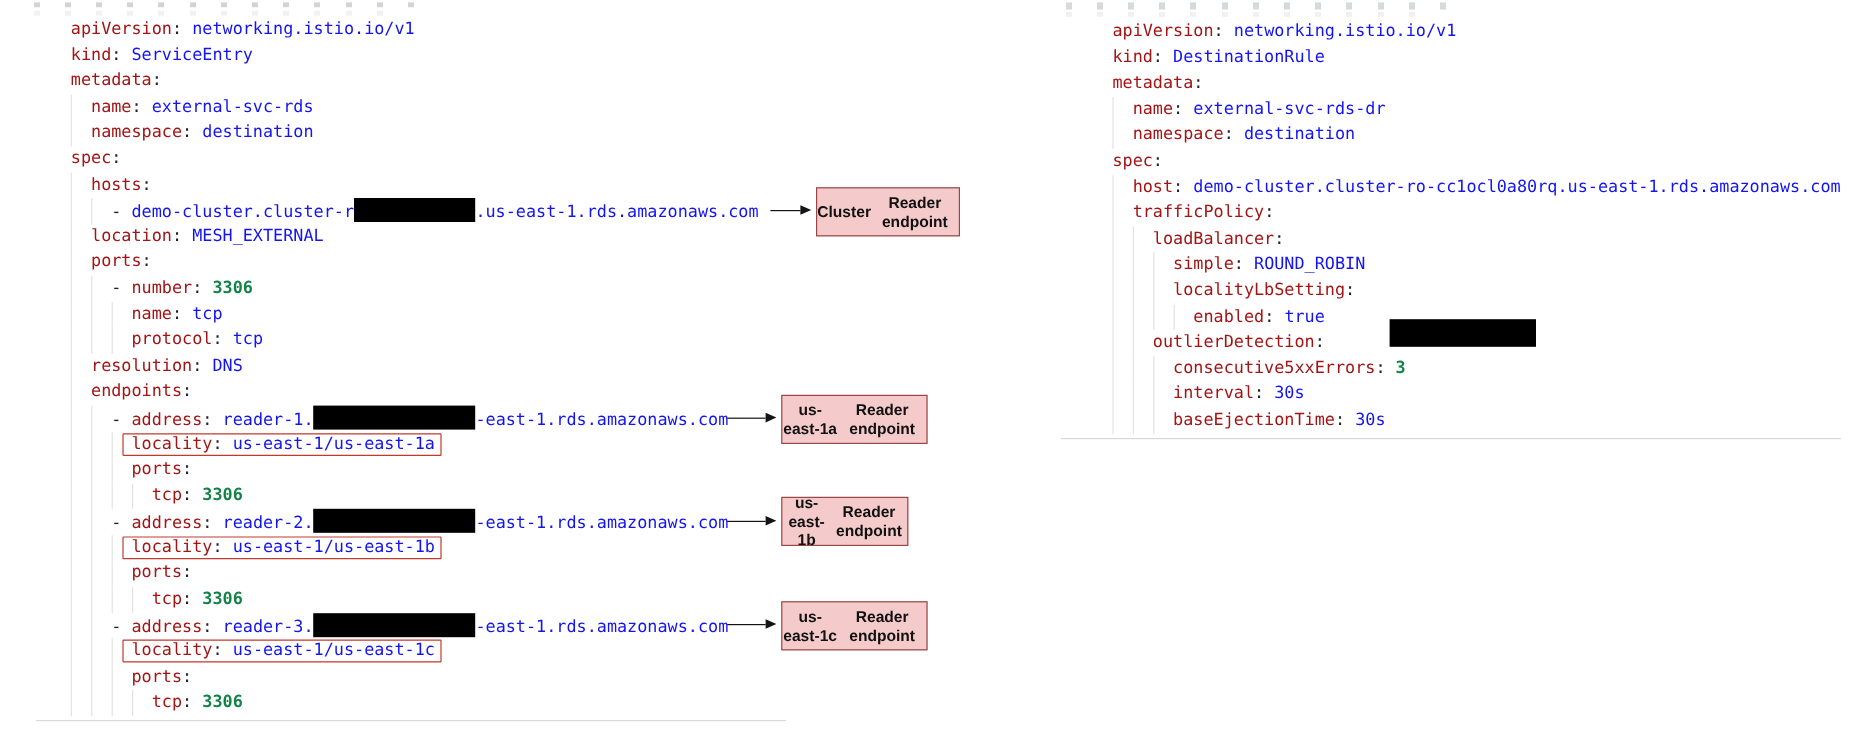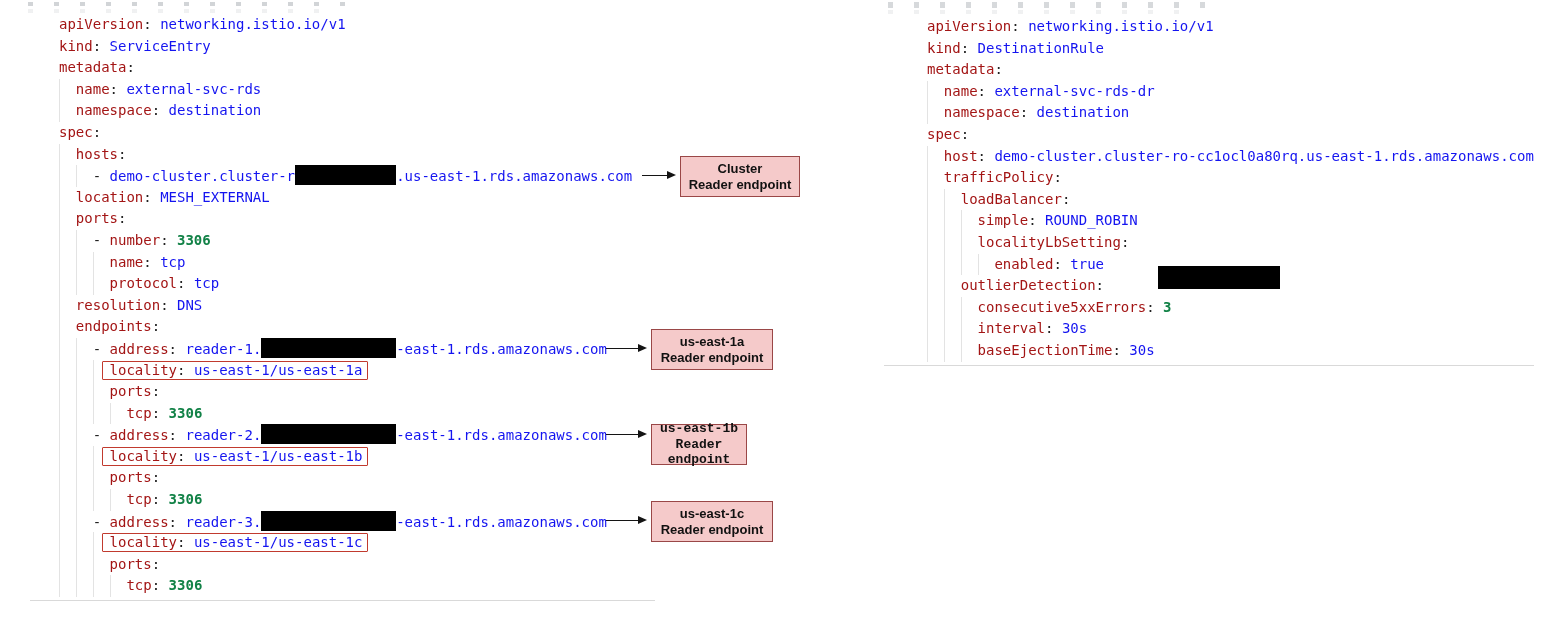--- a/index.html
+++ b/index.html
@@ -11,21 +11,21 @@
   .line{position:relative;height:21.6px;}
   .guide{position:absolute;top:0;bottom:0;width:1px;background:var(--guide);}
   .c-k{color:var(--key);}
   .c-v{color:var(--value);}
   .c-n{color:var(--number);font-weight:bold;}
   .c-p{color:var(--plain);}
   .redact{display:inline-block;background:var(--redaction);height:20px;vertical-align:-4px;}
   .outline{border:1.5px solid var(--locality_outline);border-radius:1px;
            padding:0 5px 1px 7px;margin-left:-8px;}
   .callout{position:absolute;background:var(--callout_bg);border:1.5px solid var(--callout_border);
-           display:flex;flex-direction:column;align-items:center;justify-content:center;
+           display:flex;flex-direction:row;align-items:center;justify-content:center;
            font-family:"Liberation Sans",sans-serif;font-weight:bold;font-size:13px;
            line-height:15.5px;color:#111;text-align:center;box-sizing:border-box;}
   .arrow-line{position:absolute;height:0;border-top:1.5px solid #141414;}
   .arrow-head{position:absolute;width:0;height:0;border-left:9px solid #141414;
               border-top:4.5px solid transparent;border-bottom:4.5px solid transparent;}
   .panel-edge{position:absolute;height:1px;background:#d9d9d9;}
   #left-edge{left:30px;top:600px;width:625px;}
   #right-edge{left:884px;top:365px;width:650px;}
   #right-redaction{position:absolute;background:var(--redaction);}
   .remnant{position:absolute;height:4px;opacity:.45;
@@ -63,21 +63,21 @@
   <div class="arrow-head" style="left: 638px; top: 516px;"></div>
 
   <div class="callout" style="left: 680px; top: 156px; width: 120px; height: 41px;">
     <div>Cluster</div>
     <div>Reader endpoint</div>
   </div>
   <div class="callout" style="left: 651px; top: 329px; width: 122px; height: 41px;">
     <div>us-east-1a</div>
     <div>Reader endpoint</div>
   </div>
-  <div class="callout" style="left: 651px; top: 424px; width: 96px; height: 41px; font-family: Liberation Mono, monospace;">
+  <div class="callout" style="left: 651px; top: 414px; width: 106px; height: 41px;">
     <div>us-east-1b</div>
     <div>Reader endpoint</div>
   </div>
   <div class="callout" style="left: 651px; top: 501px; width: 122px; height: 41px;">
     <div>us-east-1c</div>
     <div>Reader endpoint</div>
   </div>
 
 </div>
 

